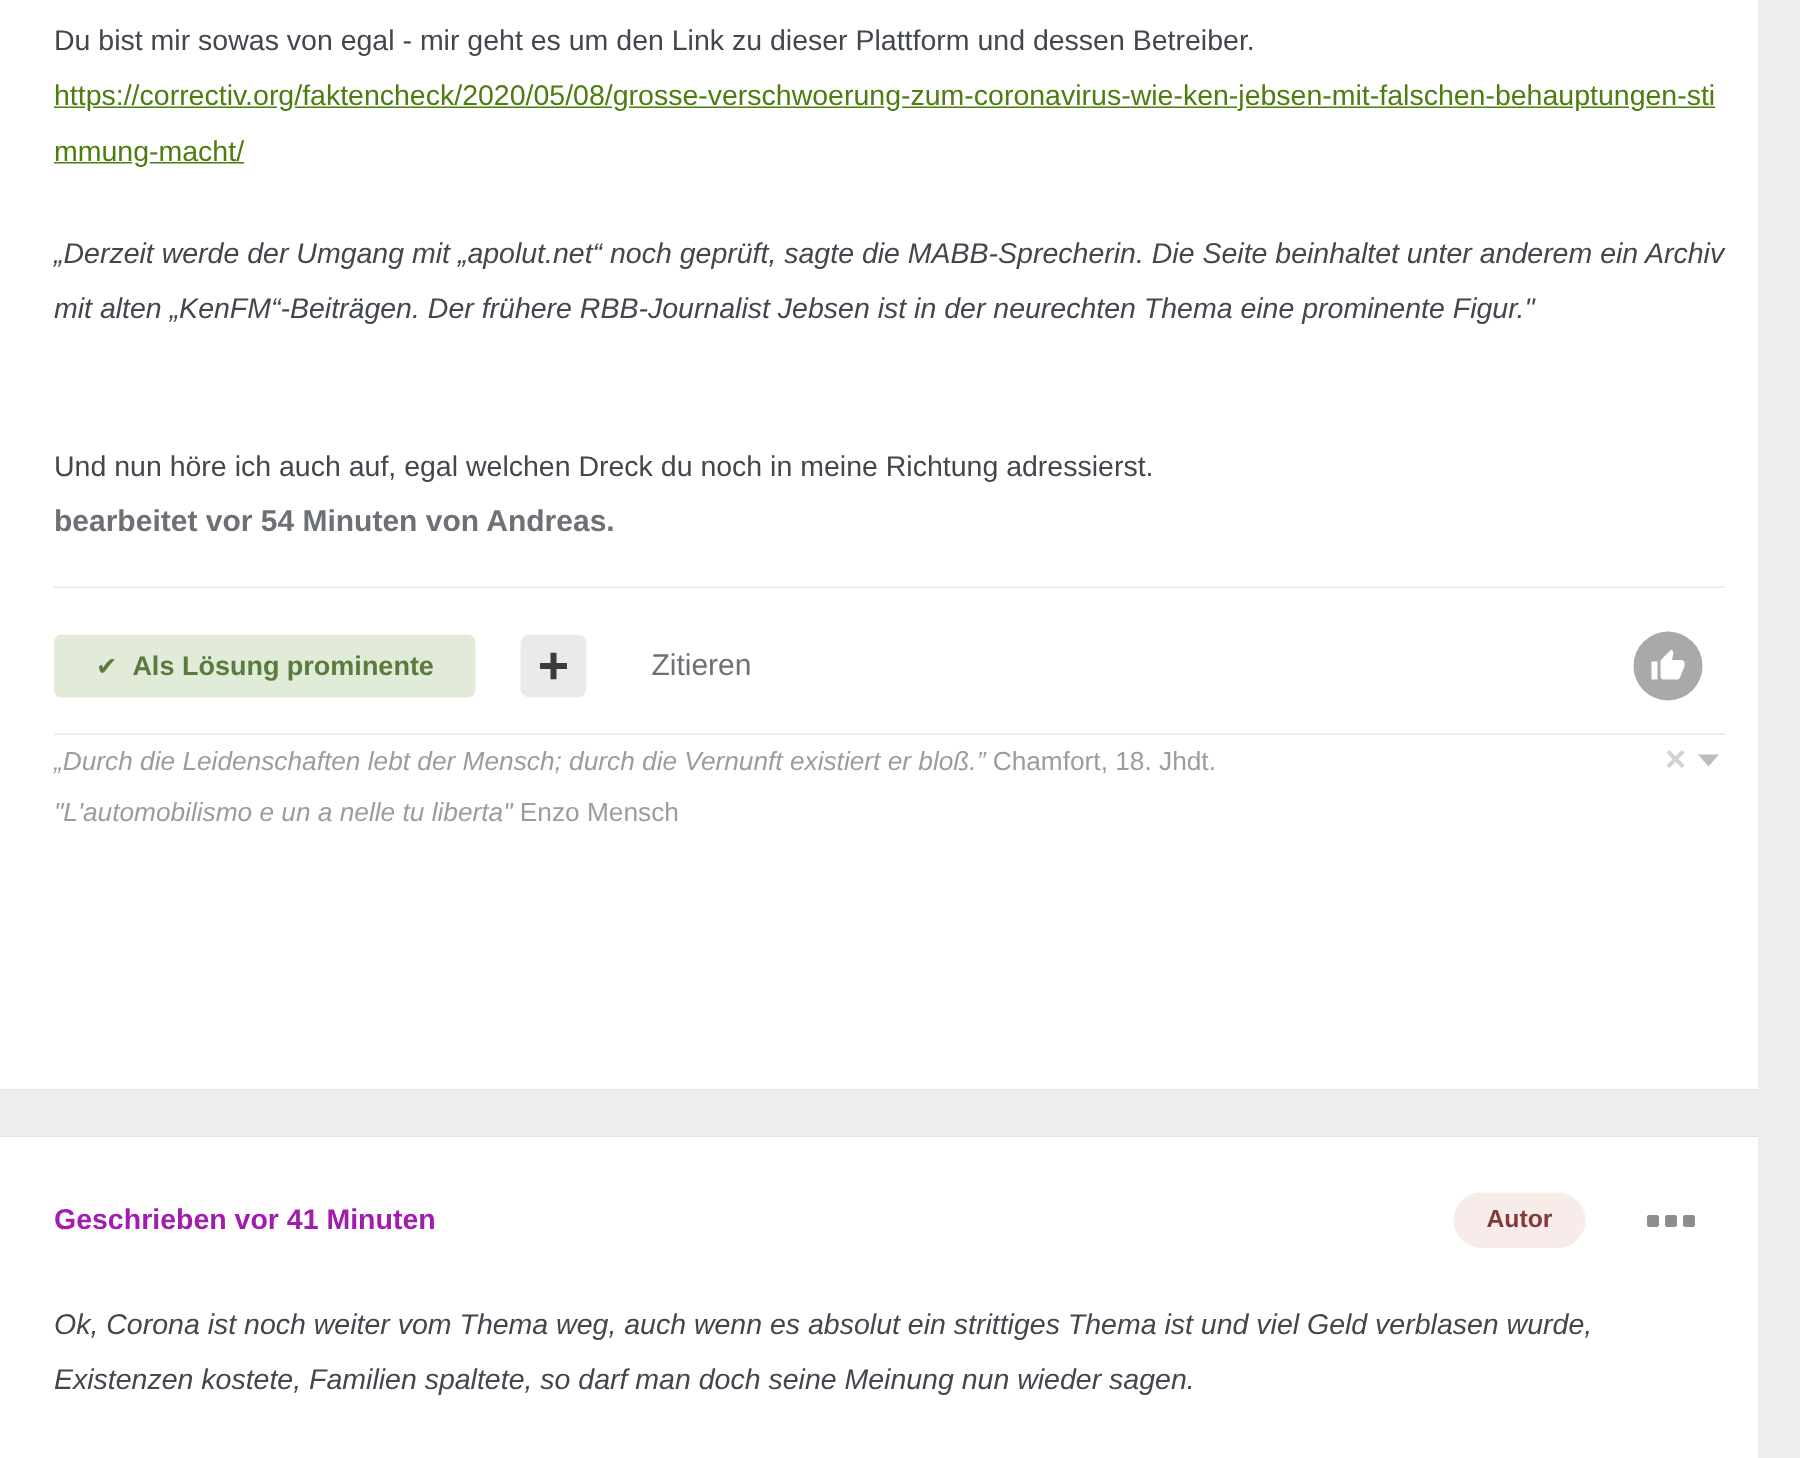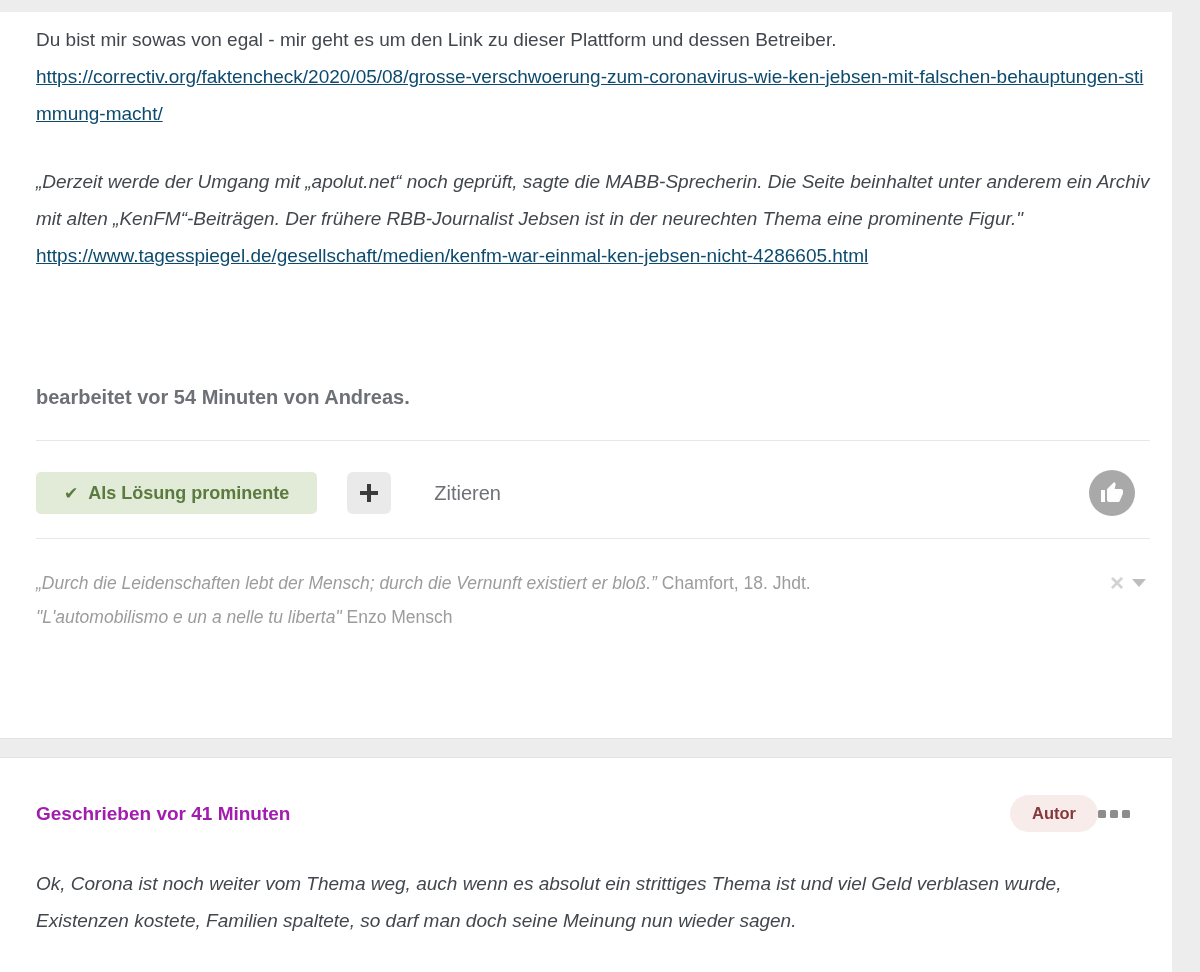--- a/index.html
+++ b/index.html
@@ -12,41 +12,41 @@
   }
   .page { position: relative; width: 1200px; height: 972px; }
 
   .card {
     position: absolute;
     left: 0;
     width: 1172px;
     background: #ffffff;
   }
   .card1 {
-    top: 12px;
+    top: 0;
     height: 727px;
     padding: 9px 22px 0 36px;
     border-bottom: 1px solid #e3e3e3;
     overflow: hidden;
   }
   .card2 {
     top: 757px;
     height: 215px;
     padding: 37px 22px 0 36px;
     border-top: 1px solid #e3e3e3;
     overflow: hidden;
   }
 
   
   .post-text { font-size: 19px; line-height: 37px; color: #42474e; }
   .p1 { margin-bottom: 31px; }
   .p2 { margin-bottom: 68px; font-style: italic; }
   .p3 { margin-bottom: 0; }
   a.post-link {
-    color: #0c4a6e;
+    color: #4d7c0f;
     text-decoration: underline;
     word-break: break-all;
     display: block;
     font-style: normal;
   }
   .edited-note {
     font-weight: bold;
     color: #6d7075;
     font-size: 20px;
     line-height: 37px;
@@ -110,21 +110,20 @@
     border: none;
     display: inline-flex;
     align-items: center;
     justify-content: center;
     margin-right: 15px;
     cursor: pointer;
   }
 
   
   .signature-row {
-    margin-top: 27px;
     display: flex;
     justify-content: space-between;
     align-items: flex-start;
   }
   .signature {
     font-size: 17.5px;
     line-height: 34px;
     color: #9c9c9c;
   }
   .sig-quote { font-style: italic; }
@@ -159,20 +158,21 @@
   }
   .post2-meta {
     font-size: 19px;
     font-weight: bold;
     color: #a21caf;
     line-height: 37px;
   }
   .header-right {
     display: flex;
     align-items: center;
+    gap: 41px;
     margin-right: 20px;
   }
   .author-badge {
     background: #f7ecea;
     color: #85393b;
     font-weight: bold;
     font-size: 16.5px;
     border-radius: 19px;
     height: 37px;
     padding: 0 22px;
@@ -202,25 +202,24 @@
 
   <article class="card card1">
 
     <p class="post-text p1">
       <span>Du bist mir sowas von egal - mir geht es um den Link zu dieser Plattform und dessen Betreiber.</span>
       <a href="#" class="post-link">https://correctiv.org/faktencheck/2020/05/08/grosse-verschwoerung-zum-coronavirus-wie-ken-jebsen-mit-falschen-behauptungen-stimmung-macht/</a>
     </p>
 
     <p class="post-text p2">
       <span>„Derzeit werde der Umgang mit „apolut.net“ noch geprüft, sagte die MABB-Sprecherin. Die Seite beinhaltet unter anderem ein Archiv mit alten „KenFM“-Beiträgen. Der frühere RBB-Journalist Jebsen ist in der neurechten Thema eine prominente Figur."</span>
-      <a href="#" class="post-link">https://www.tagesspiegel.de/gesellschaft/medien/kenfm-war-einmal-ken-jebsen-nicht-4286605.html</a>
     </p>
 
     <p class="post-text p3">
-      <br>
+      <span>Und nun höre ich auch auf, egal welchen Dreck du noch in meine Richtung adressierst.</span><br>
       <span class="edited-note">bearbeitet vor 54 Minuten von Andreas.</span>
     </p>
 
     <hr class="divider divider-1">
 
     <div class="action-row">
       <button class="solution-btn">
         <span class="check-glyph">✔</span>
         <span>Als Lösung prominente</span>
       </button>

